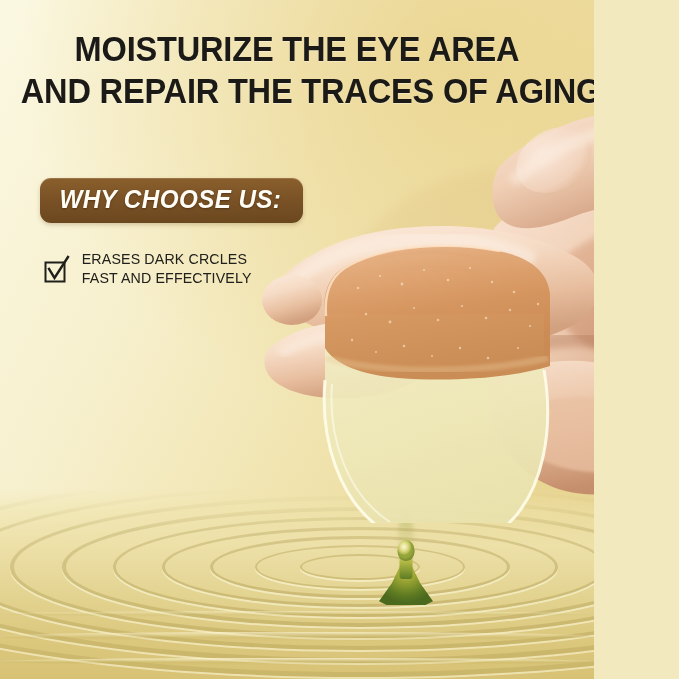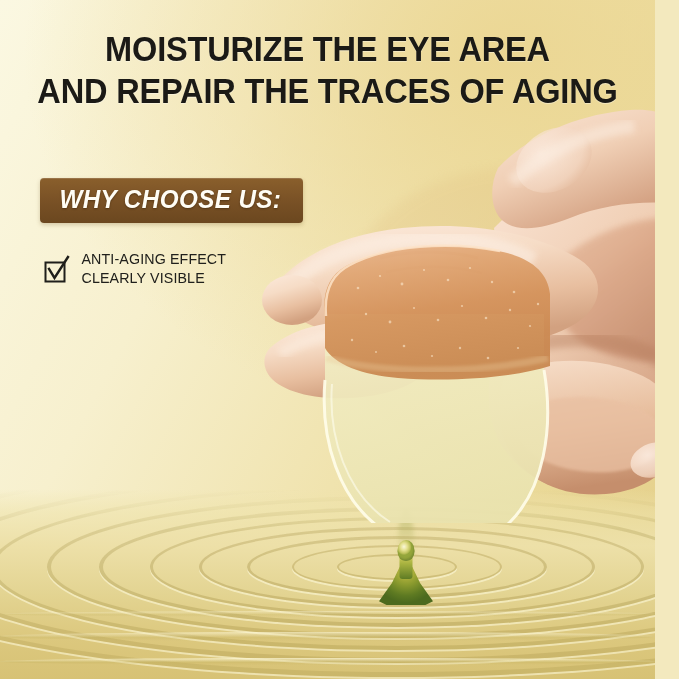--- a/index.html
+++ b/index.html
@@ -2,21 +2,21 @@
 <html><head>
 <meta charset="utf-8">
 <style>
   html,body{margin:0;padding:0;}
   body{
     width:679px;height:679px;overflow:hidden;
     font-family:"Liberation Sans", sans-serif;
     background:#F3E9BE;
   }
   #poster{
-    position:relative;width:655px;height:679px;overflow:hidden;
+    position:relative;width:594px;height:679px;overflow:hidden;
     background:
       radial-gradient(120% 90% at 78% 8%, rgba(235,214,146,0.95) 0%, rgba(235,214,146,0) 62%),
       linear-gradient(118deg, #FBF8E2 0%, #F7F0CE 30%, #F0E3AE 58%, #E9D795 82%, #E2CC86 100%);
   }
 
   
   .pool{
     position:absolute;left:0;right:0;bottom:0;height:190px;
     overflow:hidden;
   }
@@ -97,21 +97,21 @@
     transform:scaleX(0.93);
     text-shadow:0 1px 0 rgba(255,255,255,0.35);
   }
   .headline div{white-space:nowrap;}
 
   
   .banner{
     position:absolute;left:40px;top:178px;
     padding:7px 18px 9px 16px;
     background:linear-gradient(180deg,#8A5F2C 0%,#7A5226 48%,#6B471F 100%);
-    border-radius:4px;
+    border-radius:11px;
     box-shadow:0 2px 4px rgba(120,90,40,0.28), inset 0 1px 0 rgba(255,255,255,0.14);
   }
   .banner span{
     display:block;
     color:#FFFDF5;
     font-weight:bold;font-style:italic;
     font-size:25px;letter-spacing:0.4px;
     transform:scaleX(0.97);
     text-shadow:0 1px 2px rgba(40,25,5,0.45);
   }
@@ -306,30 +306,30 @@
     <div>MOISTURIZE THE EYE AREA</div>
     <div>AND REPAIR THE TRACES OF AGING</div>
   </div>
 
   <div class="banner">
     <span>WHY CHOOSE US:</span>
   </div>
 
   <div class="benefits">
 
-
     <div class="benefit">
       <span class="chk">
         <svg viewBox="0 0 26 28" xmlns="http://www.w3.org/2000/svg">
           <rect x="1.5" y="7.5" width="19" height="19" fill="none" stroke="#1F1F1B" stroke-width="2"></rect>
           <path d="M5,14 L10.5,23 L24,2" fill="none" stroke="#1F1F1B" stroke-width="2.4" stroke-linecap="square"></path>
         </svg>
       </span>
       <span class="benefit-text">
-        <span>ANTI-AGING EFFECT</span>
-        <span class="l2">CLEARLY VISIBLE</span>
+        <span>ERASES DARK CRCLES</span>
+        <span class="l2">FAST AND EFFECTIVELY</span>
       </span>
     </div>
 
 
 
+
   </div>
 </div>
 
 </body></html>

